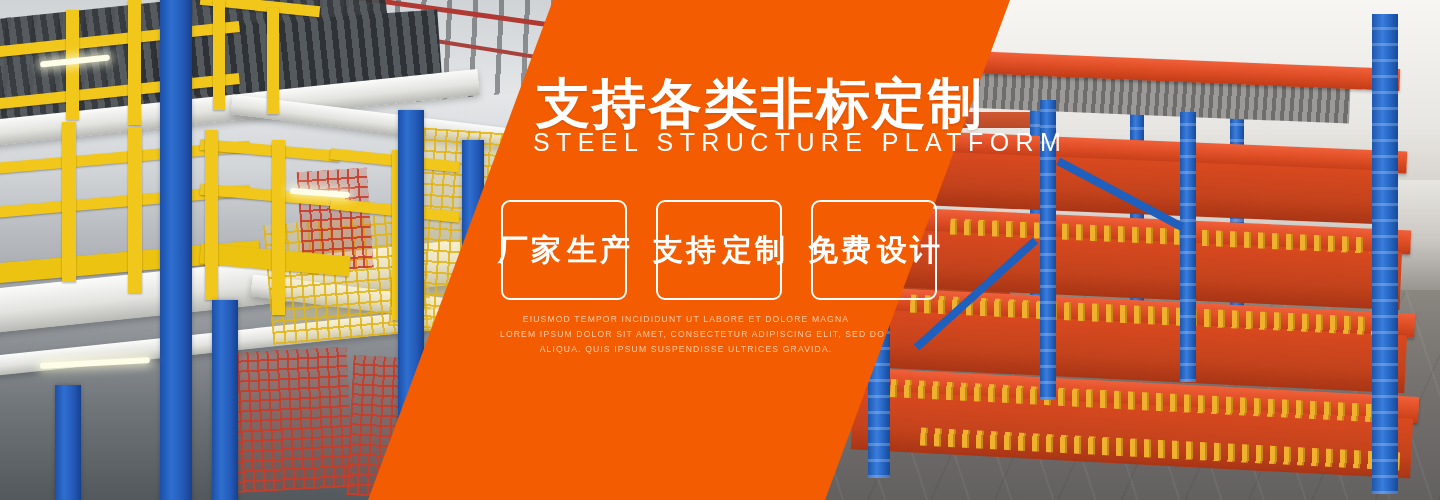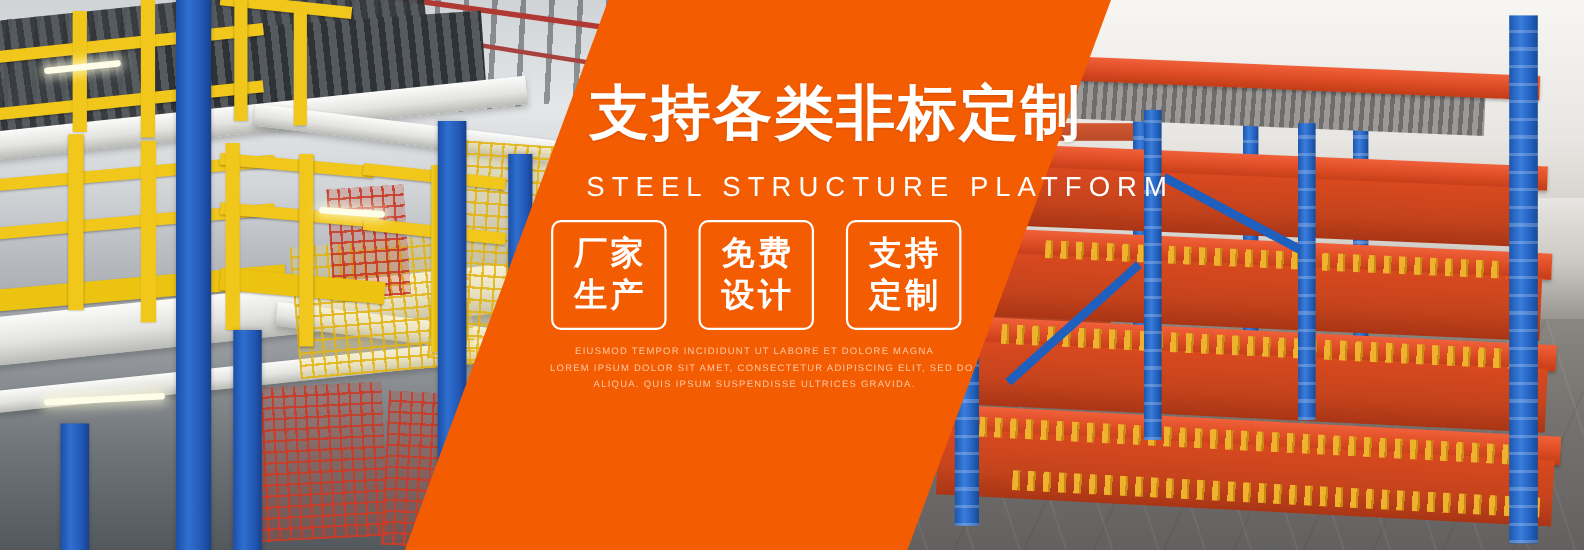--- a/index.html
+++ b/index.html
@@ -197,41 +197,41 @@
     font-weight: bold;
     color: #ffffff;
     letter-spacing: 2px;
     line-height: 1;
     white-space: nowrap;
     text-shadow: 0 1px 2px rgba(120,40,0,.25);
   }
 
   .subtitle {
     position: absolute;
-    left: 533px; top: 156px;
+    left: 533px; top: 128px;
     font-size: 25px;
     font-weight: 300;
     color: #ffffff;
     letter-spacing: 6.4px;
     white-space: nowrap;
   }
 
   .badges {
     position: absolute;
     left: 501px; top: 200px;
     display: flex;
     gap: 29px;
   }
   .badge {
-    width: 105px;
+    width: 126px;
     height: 100px;
     border: 2px solid #ffffff;
     border-radius: 9px;
     display: flex;
-    flex-direction: column;
+    flex-direction: row;
     align-items: center;
     justify-content: center;
     color: #ffffff;
     font-size: 30px;
     font-weight: bold;
     line-height: 1.28;
     letter-spacing: 3px;
     text-indent: 3px;
   }
   .badge-line { white-space: nowrap; }
@@ -387,26 +387,26 @@
     <div class="headline">支持各类非标定制</div>
 
     <div class="subtitle">STEEL STRUCTURE PLATFORM</div>
 
     <div class="badges">
       <div class="badge">
         <span class="badge-line">厂家</span>
         <span class="badge-line">生产</span>
       </div>
       <div class="badge">
+        <span class="badge-line">支持</span>
+        <span class="badge-line">定制</span>
+      </div>
+      <div class="badge">
         <span class="badge-line">免费</span>
         <span class="badge-line">设计</span>
-      </div>
-      <div class="badge">
-        <span class="badge-line">支持</span>
-        <span class="badge-line">定制</span>
       </div>
     </div>
 
     <div class="lorem">
       <div>EIUSMOD TEMPOR INCIDIDUNT UT LABORE ET DOLORE MAGNA</div>
       <div>LOREM IPSUM DOLOR SIT AMET, CONSECTETUR ADIPISCING ELIT, SED DO</div>
       <div>ALIQUA. QUIS IPSUM SUSPENDISSE ULTRICES GRAVIDA.</div>
     </div>
 
 

